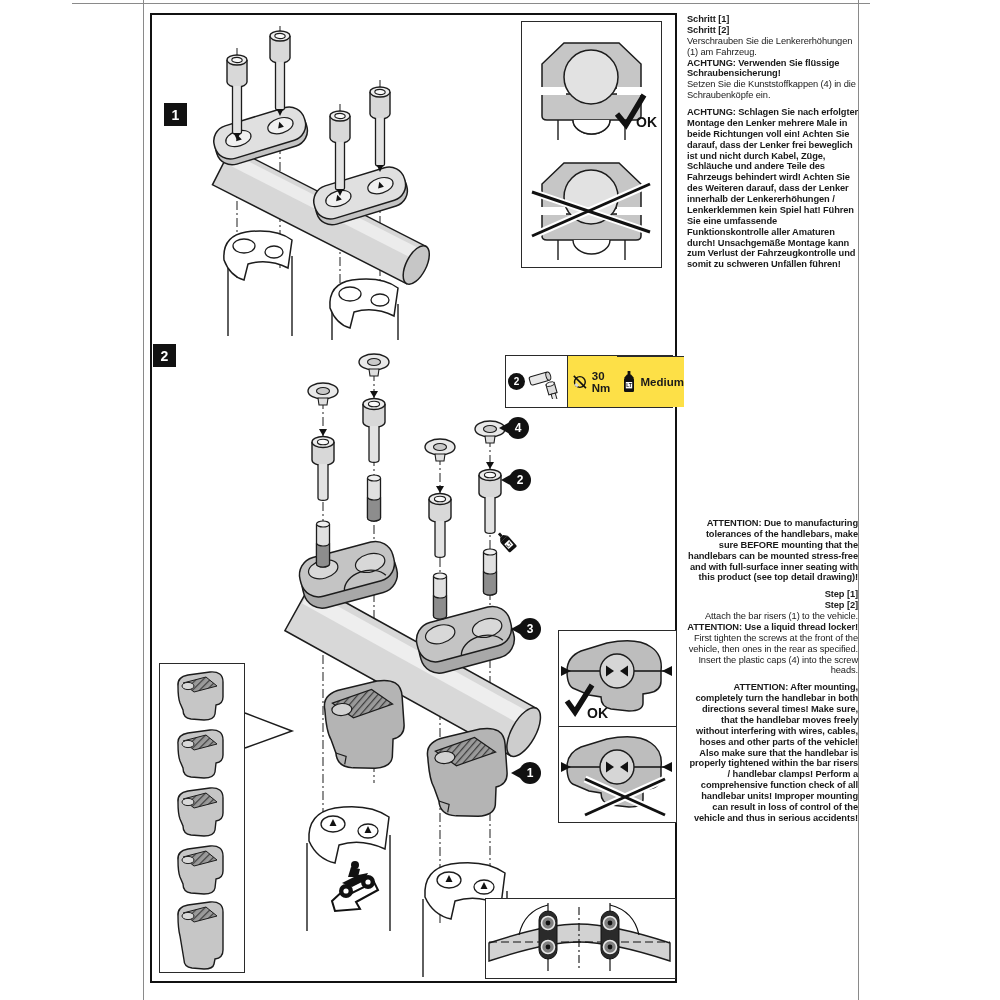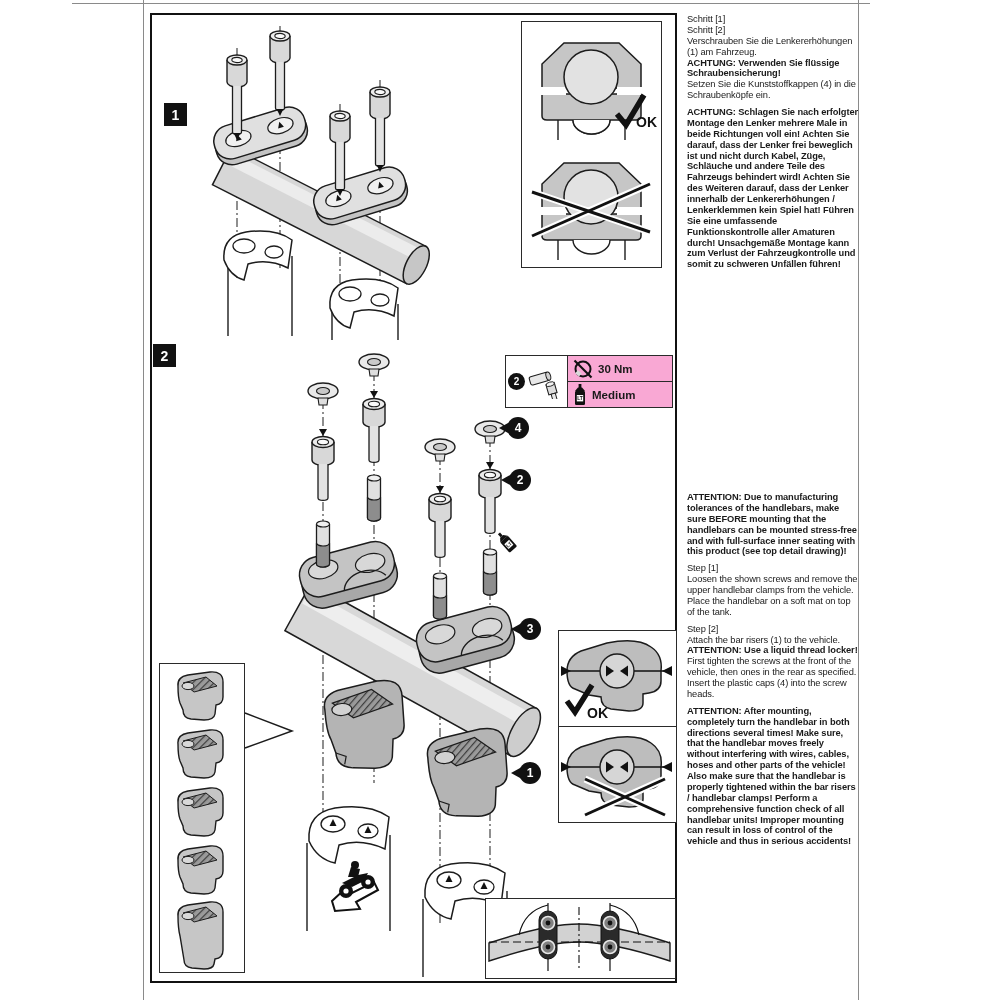--- a/index.html
+++ b/index.html
@@ -9,26 +9,26 @@
   #frame{position:absolute;left:150px;top:13px;width:527px;height:970px;
          border:2px solid #111;box-sizing:border-box;background:#fff;}
   .stepbadge{position:absolute;width:23px;height:23px;background:#111;color:#fff;
              font-weight:bold;font-size:14px;display:flex;align-items:center;justify-content:center;}
   .box{position:absolute;border:1.5px solid #2a2a2a;box-sizing:border-box;background:#fff;}
   
   #textcol{position:absolute;left:687px;top:12px;width:171px;height:975px;}
   .tblock{position:absolute;left:0;width:171px;}
   .tblock p{margin:0 0 6px 0;font-size:9.3px;line-height:1.17;letter-spacing:-0.1px;}
   .tblock p.b{font-weight:bold;}
-  .tblock p.h{font-weight:normal;margin-bottom:0;}
+  .tblock p.h{font-weight:bold;margin-bottom:0;}
   .tblock p.tight{margin-bottom:0;}
   
   #torquebox{left:505px;top:355px;width:168px;height:53px;display:flex;}
   #tq-left{width:62px;border-right:1.5px solid #2a2a2a;display:flex;align-items:center;padding:2px;box-sizing:border-box;background:#fff;}
-  #tq-right{flex:1;display:flex;flex-direction:column;background:#f9a8d4;}
+  #tq-right{flex:1;display:flex;background:#fde047;}
   .tq-row{flex:1;display:flex;align-items:center;gap:4px;padding-left:4px;}
   .tq-row + .tq-row{border-top:1.5px solid #2a2a2a;}
   .tq-label{font-weight:bold;font-size:11.5px;}
   .badge-circle{min-width:17px;height:17px;border-radius:50%;background:#111;color:#fff;
                 font-size:10px;font-weight:bold;display:flex;align-items:center;justify-content:center;}
   svg{display:block;}
   svg text.badge-t{fill:#fff;font-weight:bold;font-size:12px;font-family:"Liberation Sans",sans-serif;}
   svg text.ok-t{fill:#111;font-weight:bold;font-size:14px;font-family:"Liberation Sans",sans-serif;}
 </style>
 </head>
@@ -403,24 +403,23 @@
 
   <div id="textcol">
     <div class="tblock" style="top:2px;">
       <p class="h">Schritt [1]</p>
       <p class="h">Schritt [2]</p>
       <p class="tight">Verschrauben Sie die Lenkererhöhungen (1) am Fahrzeug.</p>
       <p class="b tight">ACHTUNG: Verwenden Sie flüssige Schraubensicherung!</p>
       <p>Setzen Sie die Kunststoffkappen (4) in die Schraubenköpfe ein.</p>
       <p class="b">ACHTUNG: Schlagen Sie nach erfolgter Montage den Lenker mehrere Male in beide Richtungen voll ein! Achten Sie darauf, dass der Lenker frei beweglich ist und nicht durch Kabel, Züge, Schläuche und andere Teile des Fahrzeugs behindert wird! Achten Sie des Weiteren darauf, dass der Lenker innerhalb der Lenkererhöhungen / Lenkerklemmen kein Spiel hat! Führen Sie eine umfassende Funktionskontrolle aller Amaturen durch! Unsachgemäße Montage kann zum Verlust der Fahrzeugkontrolle und somit zu schweren Unfällen führen!</p>
     </div>
-    <div class="tblock" style="top:480px;">
+    <div class="tblock" style="top:506px;text-align:right;">
       <p class="b">ATTENTION: Due to manufacturing tolerances of the handlebars, make sure BEFORE mounting that the handlebars can be mounted stress-free and with full-surface inner seating with this product (see top detail drawing)!</p>
       <p class="h">Step [1]</p>
-      <p>Loosen the shown screws and remove the upper handlebar clamps from the vehicle. Place the handlebar on a soft mat on top of the tank.</p>
       <p class="h">Step [2]</p>
       <p class="tight">Attach the bar risers (1) to the vehicle.</p>
       <p class="b tight">ATTENTION: Use a liquid thread locker!</p>
       <p class="tight">First tighten the screws at the front of the vehicle, then ones in the rear as specified.</p>
       <p>Insert the plastic caps (4) into the screw heads.</p>
       <p class="b">ATTENTION: After mounting, completely turn the handlebar in both directions several times! Make sure, that the handlebar moves freely without interfering with wires, cables, hoses and other parts of the vehicle! Also make sure that the handlebar is properly tightened within the bar risers / handlebar clamps! Perform a comprehensive function check of all handlebar units! Improper mounting can result in loss of control of the vehicle and thus in serious accidents!</p>
     </div>
   </div>
 
 </div>

